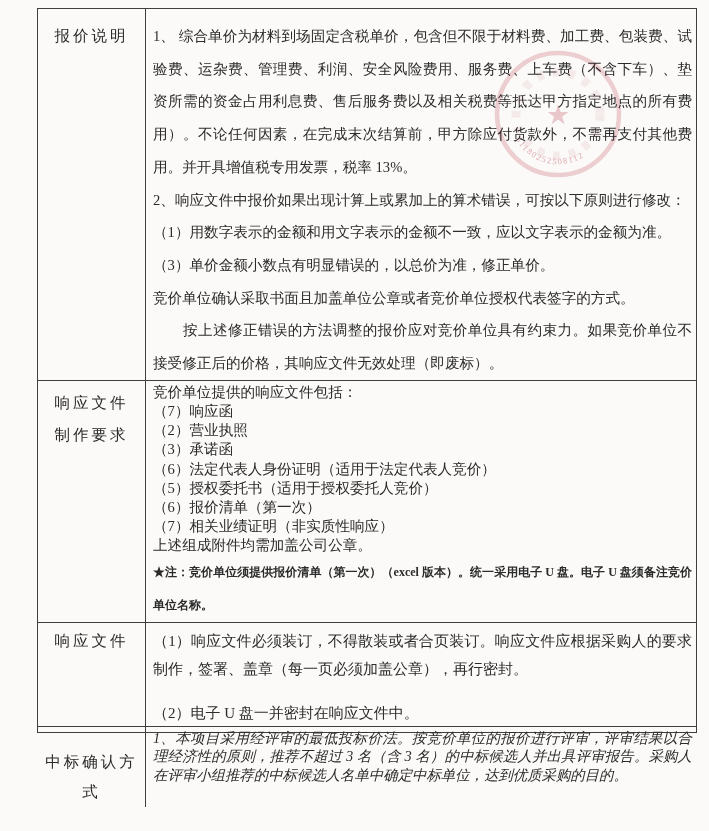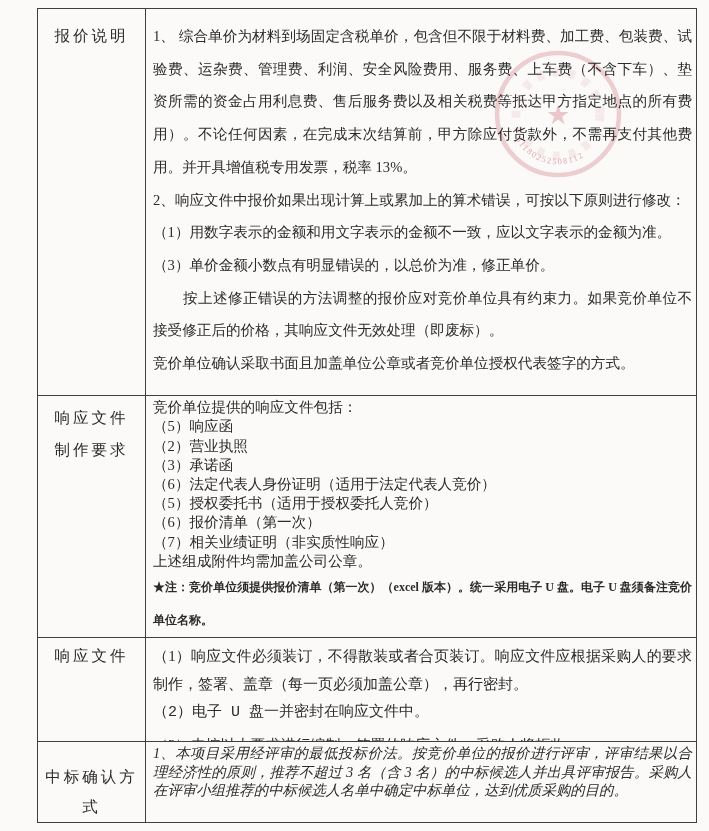--- a/index.html
+++ b/index.html
@@ -10,21 +10,21 @@
     height: 831px;
     margin: 0 auto;
     background: #fbfaf8;
     font-family: "Liberation Serif", "DejaVu Serif", serif;
     color: #2b2b2b;
     overflow: hidden;
   }
   .doc-table {
     position: absolute;
     left: 37px; top: 8px;
-    width: 660px; height: 815px;
+    width: 660px; height: 725px;
     border: 1.5px solid #3f3f3f;
     display: flex;
     flex-direction: column;
   }
   .t-row { display: flex; width: 100%; }
   .t-row + .t-row { border-top: 1px solid #3f3f3f; }
   .row-1 { height: 410px; }
   .row-2 { height: 242px; }
   .row-3 { height: 104px; }
   .row-4 { flex: 1; }
@@ -59,21 +59,21 @@
   .row-2 .content-cell .star-note {
     font-weight: bold;
     font-size: 12px;
     line-height: 33px;
     text-align: justify;
   }
   
   .row-3 .content-cell { padding-top: 4px; font-size: 15px; }
   .row-3 .content-cell .p-first { line-height: 28px; }
   .row-3 .content-cell .p-rest  { line-height: 21px; margin-top: 12px; }
-  .row-3 .content-cell .p-gap   { margin-top: 4px; font-family: Liberation Mono, monospace; }
+  .row-3 .content-cell .p-gap   { margin-top: 20px; }
   
   .row-4 .content-cell { padding-top: 2px; font-size: 14.4px; }
   .row-4 .content-cell p { line-height: 18.6px; font-style: italic; }
   
   .seal {
     position: absolute;
     left: 490px; top: 48px;
     width: 136px; height: 136px;
     pointer-events: none;
     mix-blend-mode: multiply;
@@ -91,33 +91,33 @@
 
     <div class="t-row row-1">
       <div class="label-cell">
         <div class="lab-line">报价说明</div>
       </div>
       <div class="content-cell">
         <p>1、 综合单价为材料到场固定含税单价，包含但不限于材料费、加工费、包装费、试验费、运杂费、管理费、利润、安全风险费用、服务费、上车费（不含下车）、垫资所需的资金占用利息费、售后服务费以及相关税费等抵达甲方指定地点的所有费用）。不论任何因素，在完成末次结算前，甲方除应付货款外，不需再支付其他费用。并开具增值税专用发票，税率 13%。</p>
         <p>2、响应文件中报价如果出现计算上或累加上的算术错误，可按以下原则进行修改：</p>
         <p>（1）用数字表示的金额和用文字表示的金额不一致，应以文字表示的金额为准。</p>
         <p>（3）单价金额小数点有明显错误的，以总价为准，修正单价。</p>
+        <p>竞价单位确认采取书面且加盖单位公章或者竞价单位授权代表签字的方式。</p>
         <p>　　按上述修正错误的方法调整的报价应对竞价单位具有约束力。如果竞价单位不接受修正后的价格，其响应文件无效处理（即废标）。</p>
-        <p>竞价单位确认采取书面且加盖单位公章或者竞价单位授权代表签字的方式。</p>
       </div>
     </div>
 
     <div class="t-row row-2">
       <div class="label-cell">
         <div class="lab-line">响应文件</div>
         <div class="lab-line">制作要求</div>
       </div>
       <div class="content-cell">
         <div class="intro">竞价单位提供的响应文件包括：</div>
-        <div class="list-item">（5）响应函</div>
+        <div class="list-item">（7）响应函</div>
         <div class="list-item">（2）营业执照</div>
         <div class="list-item">（3）承诺函</div>
         <div class="list-item">（6）法定代表人身份证明（适用于法定代表人竞价）</div>
         <div class="list-item">（5）授权委托书（适用于授权委托人竞价）</div>
         <div class="list-item">（6）报价清单（第一次）</div>
         <div class="list-item">（7）相关业绩证明（非实质性响应）</div>
         <div class="list-item">上述组成附件均需加盖公司公章。</div>
         <div class="star-note">★注：竞价单位须提供报价清单（第一次）（excel 版本）。统一采用电子 U 盘。电子 U 盘须备注竞价单位名称。</div>
       </div>
     </div>

